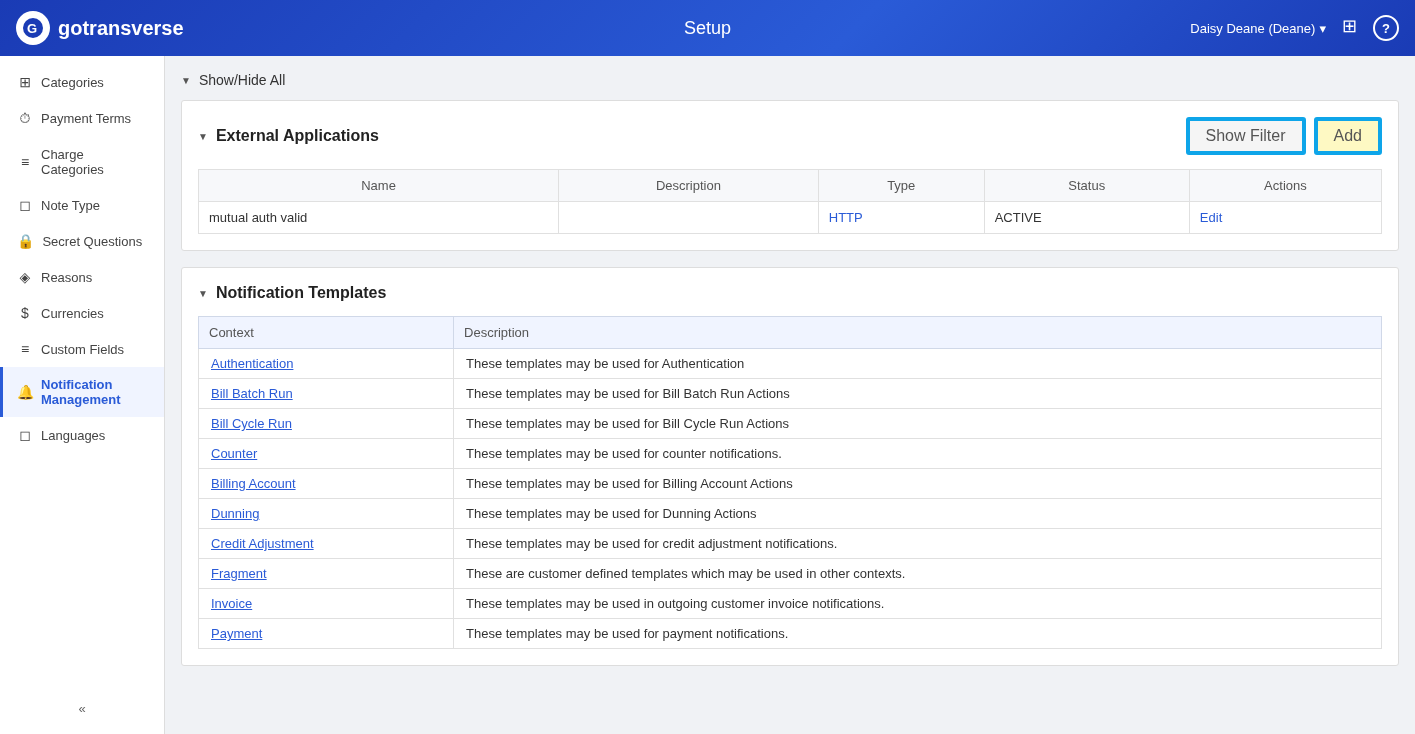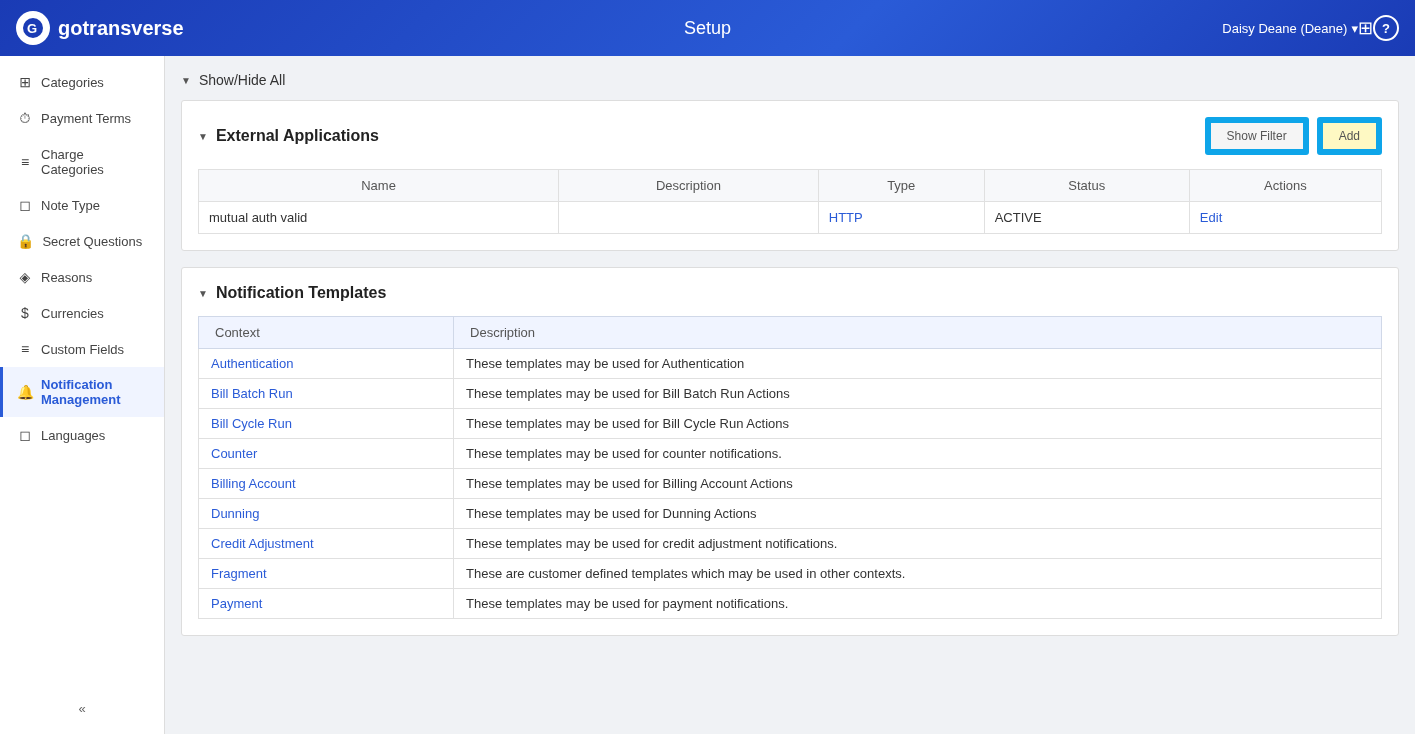--- a/index.html
+++ b/index.html
@@ -41,22 +41,21 @@
       position: absolute;
       left: 50%;
       transform: translateX(-50%);
       font-size: 18px;
       font-weight: normal;
       text-align: center;
     }
     .header-right {
       margin-left: auto;
       display: flex;
-      align-items: center;
-      gap: 0;
+      gap: 16px;
     }
     .header-user {
       color: white;
       font-size: 13px;
       cursor: pointer;
       display: flex;
       align-items: center;
       gap: 4px;
     }
     .header-apps-icon {
@@ -171,26 +170,26 @@
       font-size: 16px;
       font-weight: 600;
       color: #222;
     }
     .section-actions {
       display: flex;
       gap: 8px;
     }
     .btn {
       padding: 6px 16px;
-      border: 6px solid #0ea5e9;
+      border: 4px solid #0ea5e9;
       border-radius: 3px;
       background: #f5f5f5;
       color: #555;
       cursor: pointer;
-      font-size: 12px;
+      font-size: 16px;
     }
     .btn-primary {
       background: #fef9c3;
       color: #555;
     }
 
     
     .data-table {
       width: 100%;
       border-collapse: collapse;
@@ -214,31 +213,31 @@
     
     .notif-table {
       width: 100%;
       border-collapse: collapse;
       font-size: 13px;
       border: 1px solid #e0e0e0;
     }
     .notif-table th {
       background: #f0f4ff;
       border: 1px solid #d0d8e8;
-      padding: 8px 16px;
+      padding: 8px 10px;
       text-align: left;
       color: #555;
       font-weight: 500;
     }
     .notif-table td {
       border: 1px solid #e0e0e0;
       padding: 7px 12px;
       color: #333;
     }
-    .notif-table td:first-child { color: #2a5bd7; cursor: pointer; }
+    .notif-table td:first-child { color: #2a5bd7; cursor: pointer; text-decoration: underline; }
   </style>
 </head>
 <body>
 
 <div class="header">
   <div class="header-logo">
     <div class="logo-icon">
       <svg width="22" height="22" viewBox="0 0 22 22">
         <circle cx="11" cy="11" r="10" fill="#1a3bb5"></circle>
         <text x="5" y="16" fill="white" font-size="13" font-weight="bold">G</text>
@@ -403,20 +402,24 @@
             </tr>
             <tr>
               <td style="cursor: pointer; color: rgb(42, 91, 215);">Credit Adjustment</td>
               <td>These templates may be used for credit adjustment notifications.</td>
             </tr>
             <tr>
               <td style="cursor: pointer; color: rgb(42, 91, 215);">Fragment</td>
               <td>These are customer defined templates which may be used in other contexts.</td>
             </tr>
             <tr>
+              <td style="cursor: pointer; color: rgb(42, 91, 215);">Invoice</td>
+              <td>These templates may be used in outgoing customer invoice notifications.</td>
+            </tr>
+            <tr>
               <td style="cursor: pointer; color: rgb(42, 91, 215); margin-top: 10px;">Payment</td>
               <td>These templates may be used for payment notifications.</td>
             </tr>
           </tbody>
       </table>
     </div>
 
   </div>
 </div>
 

